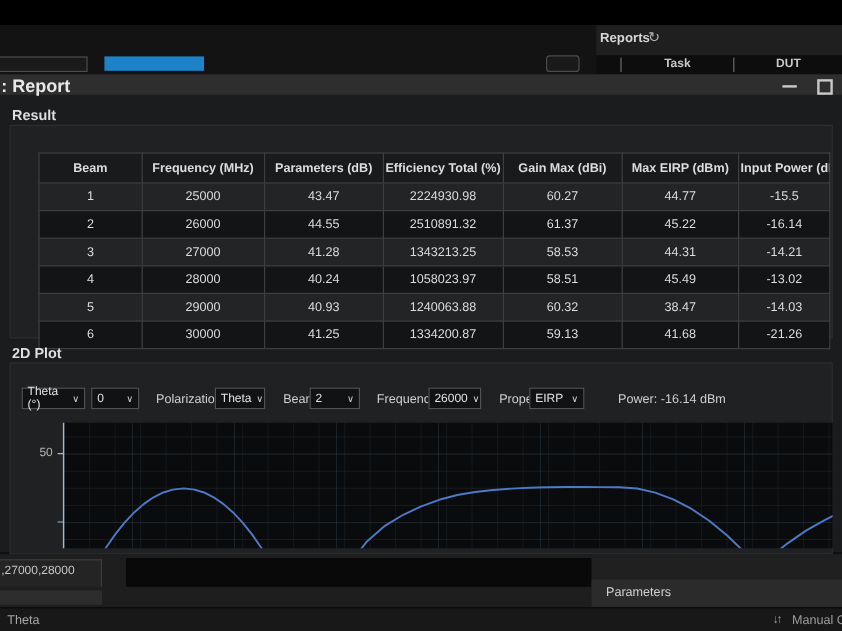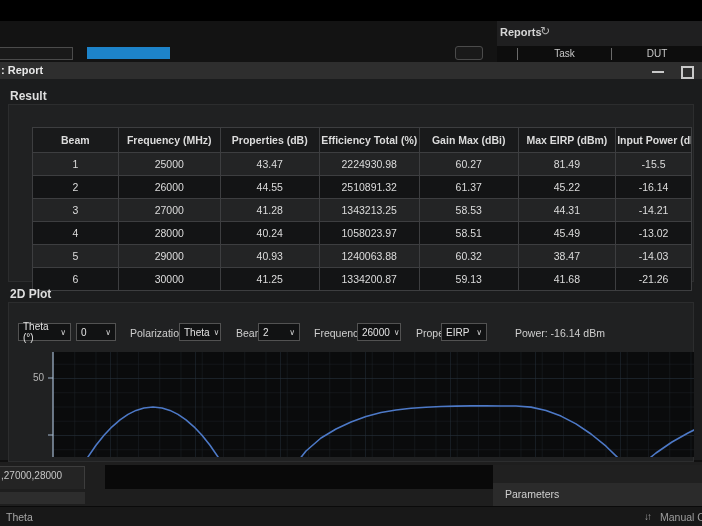--- a/index.html
+++ b/index.html
@@ -11,26 +11,26 @@
   .abs{position:absolute;}
   
   .topblack{left:0;top:0;width:702px;height:21px;background:#000;}
   .leftstrip{left:0;top:21px;width:497px;height:41px;background:#131313;}
   .tbox{box-sizing:border-box;background:#1a1a1a;border:1px solid #4b4b4b;}
   .bluebar{background:#1d83c9;}
   .reportspanel{left:497px;top:21px;width:205px;height:41px;background:#1f1f20;}
   .reportstab{left:500px;top:26px;font-size:11px;font-weight:bold;color:#d6d6d6;}
   .refresh{left:540px;top:24px;font-size:12px;color:#b2b2b2;}
   .listheader{left:497px;top:46px;width:205px;height:16px;background:#0d0d0d;}
-  .lh-col{position:absolute;top:2px;font-size:10px;font-weight:normal;color:#c9c9c9;text-align:center;}
+  .lh-col{position:absolute;top:2px;font-size:10px;font-weight:bold;color:#c9c9c9;text-align:center;}
   .lh-sep{position:absolute;top:2px;width:1px;height:12px;background:#6a6a6a;}
   
   .window{left:0;top:62px;width:702px;height:400px;background:#1b1c1d;border-bottom:2px solid #101010;box-sizing:border-box;}
   .titlebar{left:0;top:62px;width:702px;height:17px;background:#2e2e2e;}
-  .wtitle{left:1px;top:64px;font-size:11px;font-weight:bold;color:#e8e8e8;}
+  .wtitle{left:1px;top:64px;font-size:15px;font-weight:bold;color:#e8e8e8;}
   .minbar{left:652px;top:71px;width:12px;height:2px;background:#c9c9c9;}
   .maxbox{left:681px;top:66px;width:9px;height:9px;border:2px solid #c9c9c9;}
   .sectitle{font-size:12px;font-weight:bold;color:#dedede;}
   .panel{background:#202122;border:1px solid #2c2d2e;box-sizing:border-box;}
   
   table.result{position:absolute;left:32px;top:127px;width:660px;border-collapse:collapse;table-layout:fixed;font-size:10.5px;}
   table.result th,table.result td{border:1px solid #3d3e40;text-align:center;color:#dcdcdc;overflow:hidden;white-space:nowrap;}
   table.result th{height:22px;background:#191a1b;font-weight:bold;}
   table.result td{height:20px;background:#131415;font-weight:normal;}
   table.result tr:nth-child(odd) td{background:#232425;}
@@ -98,35 +98,35 @@
         <col>
         <col>
         <col>
         <col>
         <col>
       </colgroup>
     <thead>
         <tr>
           <th>Beam</th>
           <th>Frequency (MHz)</th>
-          <th>Properties (dB)</th>
+          <th>Parameters (dB)</th>
           <th>Efficiency Total (%)</th>
           <th>Gain Max (dBi)</th>
           <th>Max EIRP (dBm)</th>
           <th>Input Power (dBm)</th>
         </tr>
       </thead>
     <tbody>
         <tr>
           <td>1</td>
           <td>25000</td>
           <td>43.47</td>
           <td>2224930.98</td>
           <td>60.27</td>
-          <td>81.49</td>
+          <td>44.77</td>
           <td>-15.5</td>
         </tr>
         <tr>
           <td>2</td>
           <td>26000</td>
           <td>44.55</td>
           <td>2510891.32</td>
           <td>61.37</td>
           <td>45.22</td>
           <td>-16.14</td>

